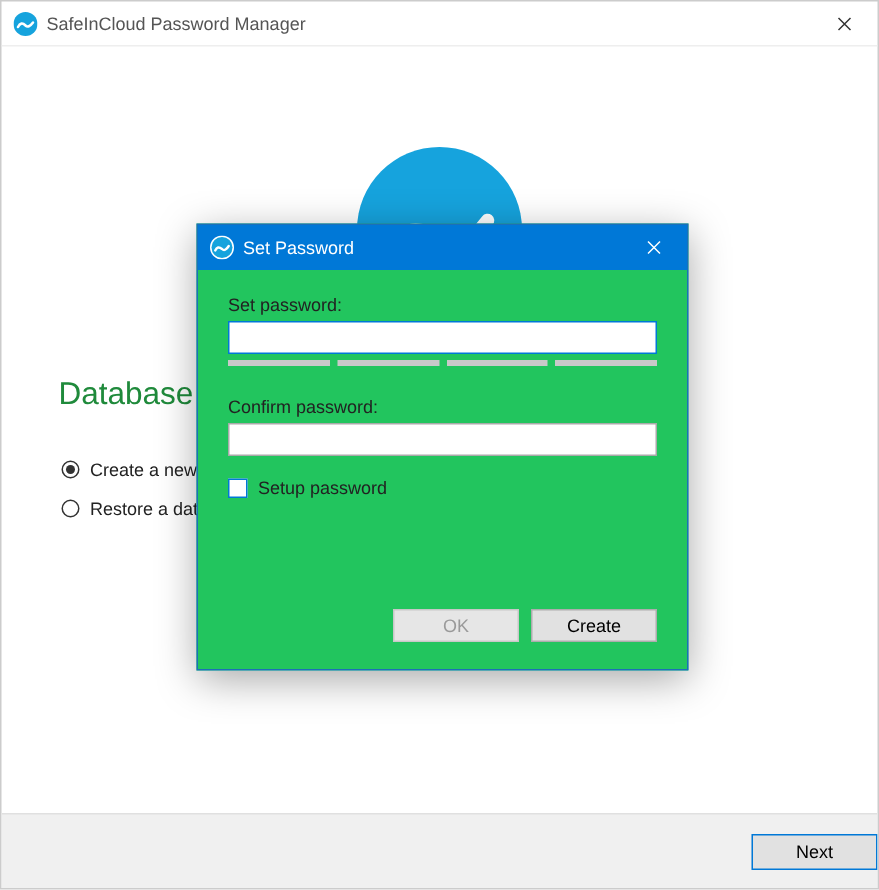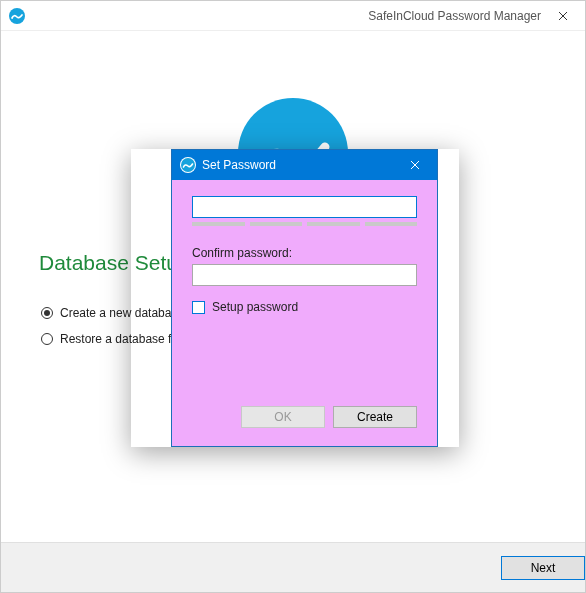--- a/index.html
+++ b/index.html
@@ -16,21 +16,21 @@
 
   
   .main-titlebar {
     height: 30px;
     display: flex; align-items: center;
     padding: 0 0 0 8px;
     border-bottom: 1px solid #eee;
     color: #555;
   }
   .main-titlebar .icon { margin-right: 6px; }
-  .main-titlebar .title { flex: 1; font-size: 12px; text-align: right; }
+  .main-titlebar .title { flex: 1; font-size: 12px; }
   .main-titlebar .close {
     width: 44px; height: 100%;
     display: flex; align-items: center; justify-content: center;
     cursor: pointer;
   }
 
   .main-body {
     position: relative;
     height: calc(100% - 30px - 50px);
     overflow: hidden;
@@ -92,25 +92,25 @@
     position: absolute;
     left: 130px; top: 148px;
     width: 328px; height: 298px;
     pointer-events: none;
     box-shadow: 0 6px 26px rgba(0,0,0,0.35);
     z-index: 9;
   }
   .dialog {
     position: absolute;
     left: 130px; top: 148px;
-    width: 267px; height: 298px;
-    background: #f0abfc;
+    width: 328px; height: 298px;
+    background: #22c55e;
     border: 1px solid #1c6fb8;
     z-index: 10;
-    display: flex; flex-direction: column; margin-left: 40px;
+    display: flex; flex-direction: column;
   }
   .dlg-titlebar {
     height: 30px;
     background: #0078d7;
     color: #fff;
     display: flex; align-items: center;
     padding-left: 8px;
     font-size: 12px;
   }
   .dlg-titlebar .icon { margin-right: 6px; }
@@ -239,20 +239,21 @@
     </span>
     <span class="title">Set Password</span>
     <div class="close">
       <svg width="10" height="10" viewBox="0 0 10 10">
         <path d="M1 1 L9 9 M9 1 L1 9" stroke="#fff" stroke-width="1"></path>
       </svg>
     </div>
   </div>
 
   <div class="dlg-body">
+    <div class="field-label">Set password:</div>
     <input type="password" class="input focused" value="" style="">
     <div class="strength">
       <span></span>
         <span></span>
         <span></span>
         <span></span>
     </div>
 
     <div class="field-label confirm-gap">Confirm password:</div>
     <input type="password" class="input" value="" style="">

